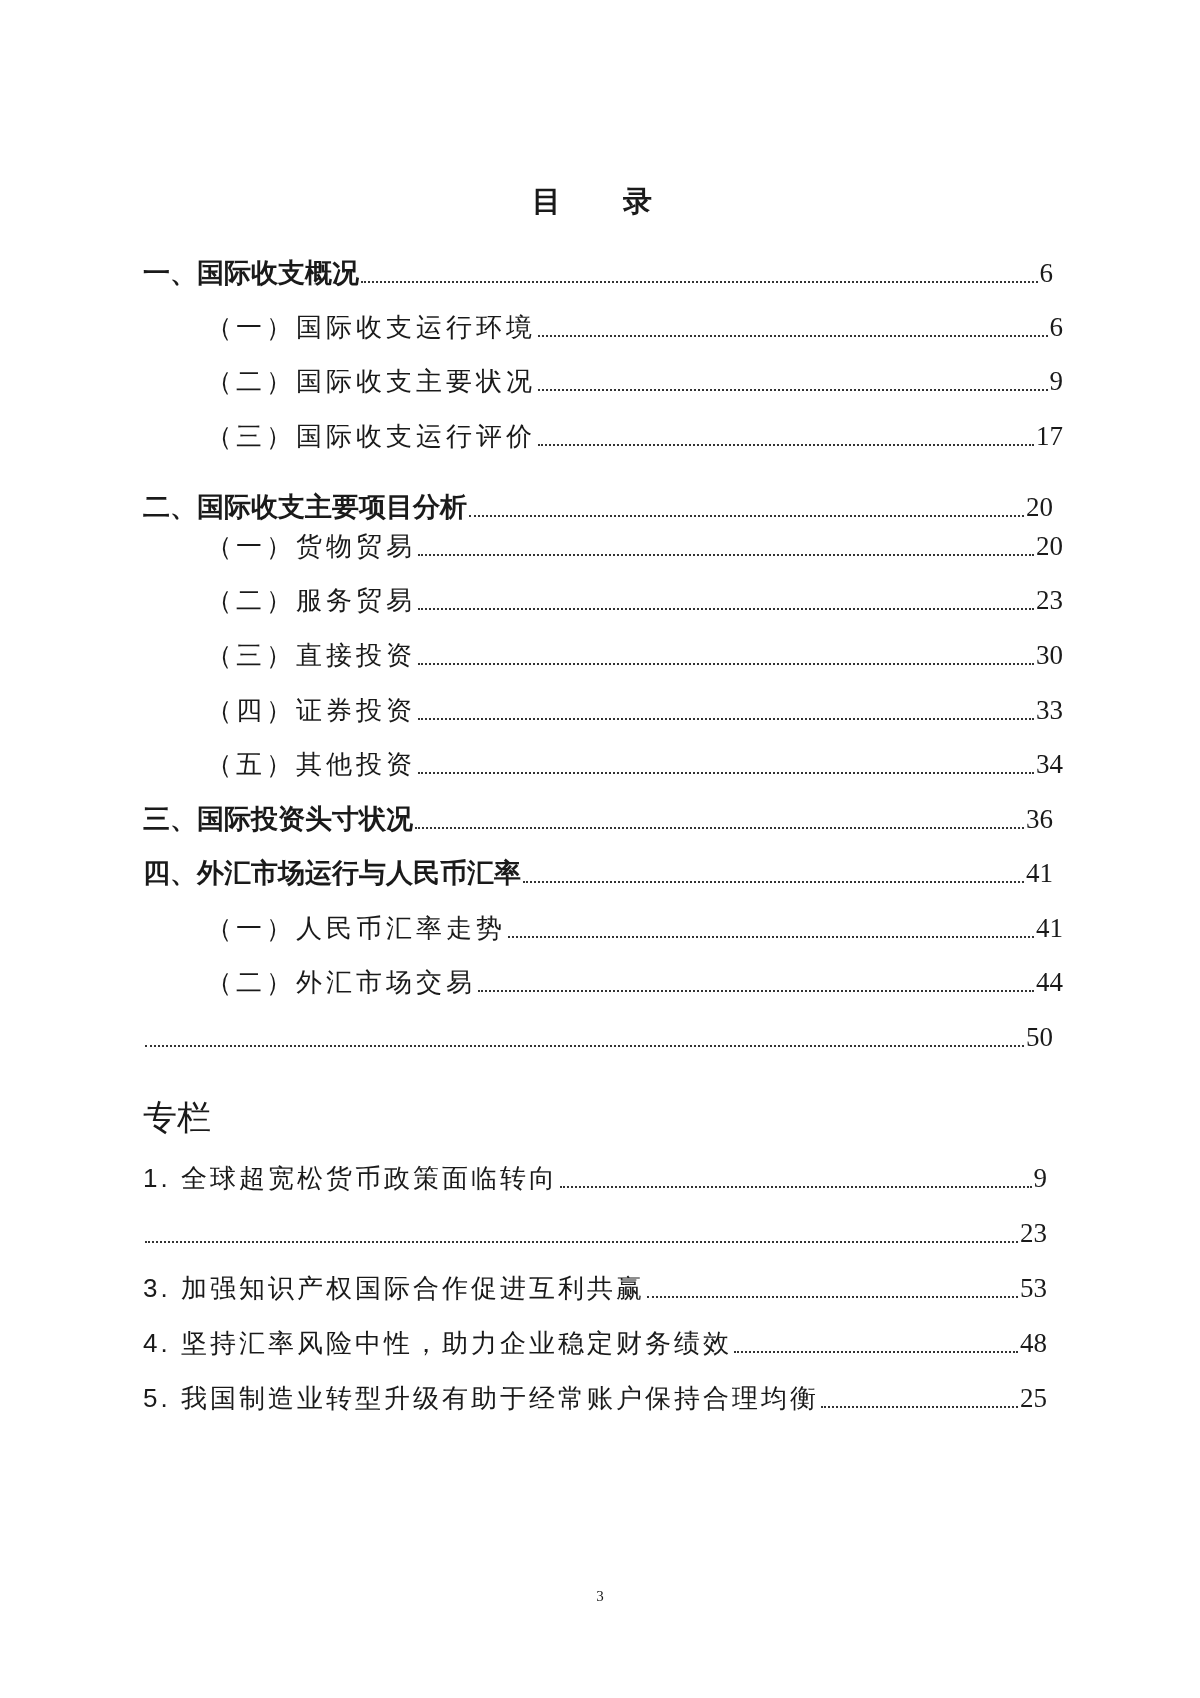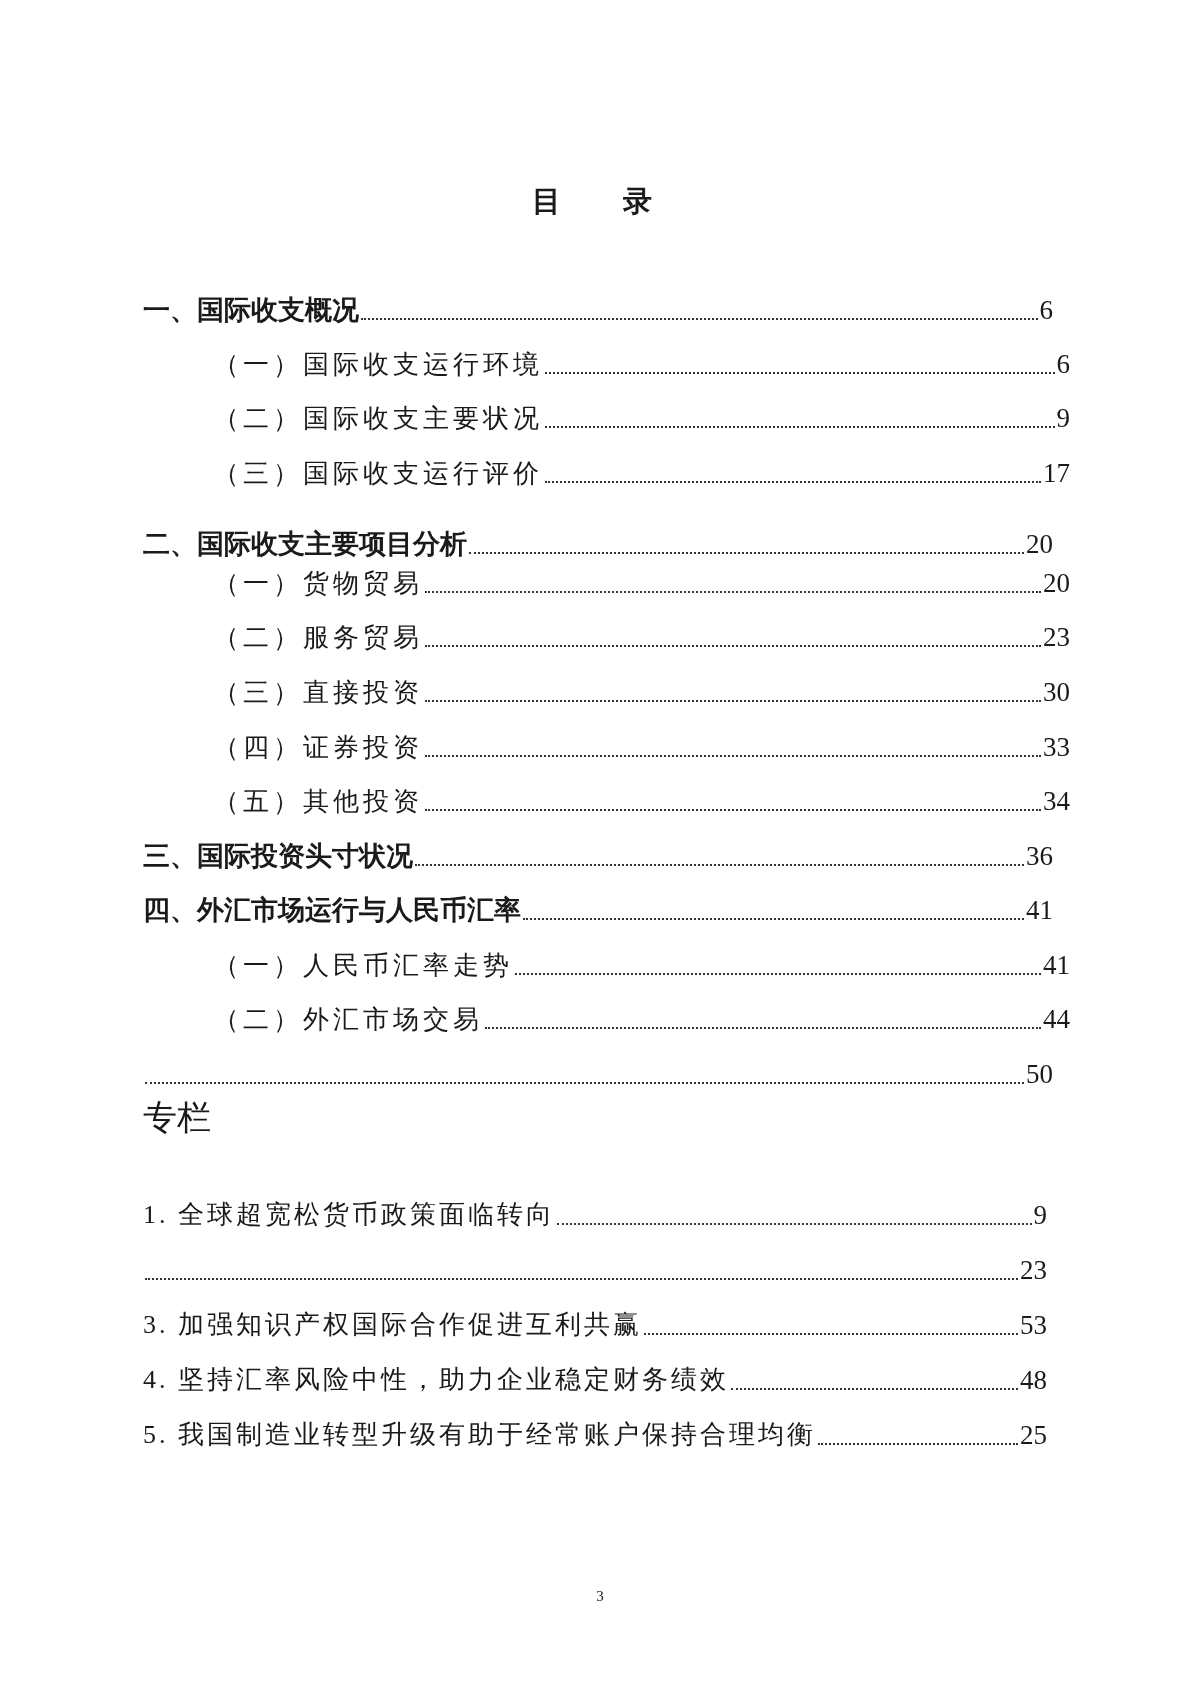--- a/index.html
+++ b/index.html
@@ -1,27 +1,27 @@
 <!DOCTYPE html>
 <html><head>
 <meta charset="utf-8">
 <style>
   html, body { margin: 0; padding: 0; background: #ffffff; }
   body { width: 1200px; height: 1698px; position: relative; overflow: hidden;
          font-family: "DejaVu Sans", "Liberation Sans", sans-serif; color: #1a1a1a; }
   .title { position: absolute; top: 182px; left: 0; width: 1210px; text-align: center;
            font-size: 29px; font-weight: bold; letter-spacing: 26px; }
   .row { position: absolute; left: 143px; width: 910px; height: 40px;
-         display: flex; align-items: flex-end; margin-top: 37px; }
-  .row.sub { left: 213px; width: 857px; }
+         display: flex; align-items: flex-end; }
+  .row.sub { left: 206px; width: 857px; }
   .row.special { width: 904px; }
   .label { white-space: nowrap; font-size: 27px; line-height: 34px; }
   .row.h1 .label { font-weight: bold; font-size: 27px; }
   .row.sub .label { font-family: "DejaVu Serif", "Liberation Serif", serif; font-size: 26px; letter-spacing: 4px; }
-  .row.special .label { font-family: Liberation Serif, serif; font-size: 26px; letter-spacing: 3px; }
+  .row.special .label { font-family: Liberation Sans, sans-serif; font-size: 26px; letter-spacing: 3px; }
   .dots { flex: 1; margin: 0 2px 7px 2px; border-bottom: 2px dotted #333; height: 0; }
   .page { font-family: "Liberation Serif", "DejaVu Serif", serif; font-size: 27px; line-height: 34px; white-space: nowrap; }
   .section-head { position: absolute; left: 143px; top: 1100px; font-size: 34px; line-height: 34px; }
   .footer { position: absolute; top: 1588px; left: 0; width: 1200px; text-align: center;
             font-family: "Liberation Serif", serif; font-size: 15px; }
 </style>
 </head>
 <body>
 
 <div class="title">目 录</div>

